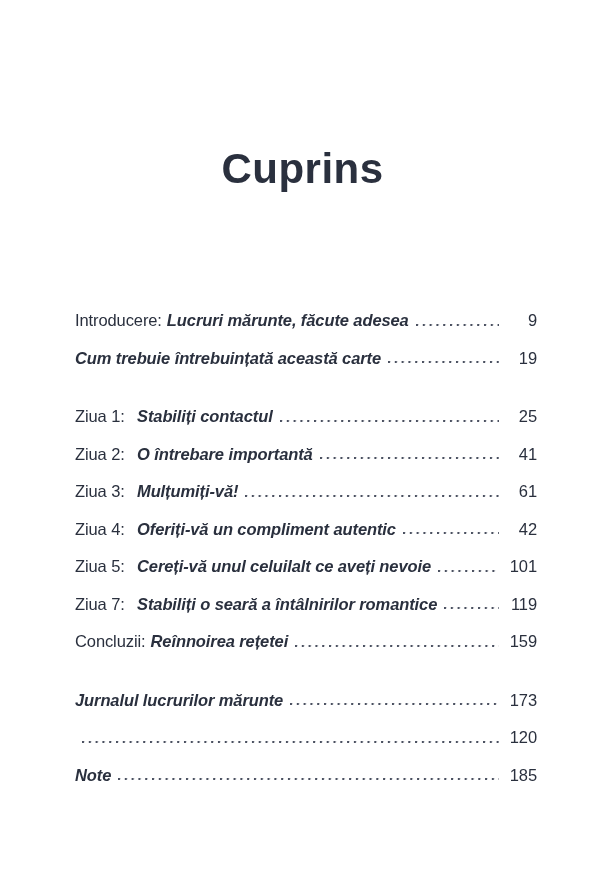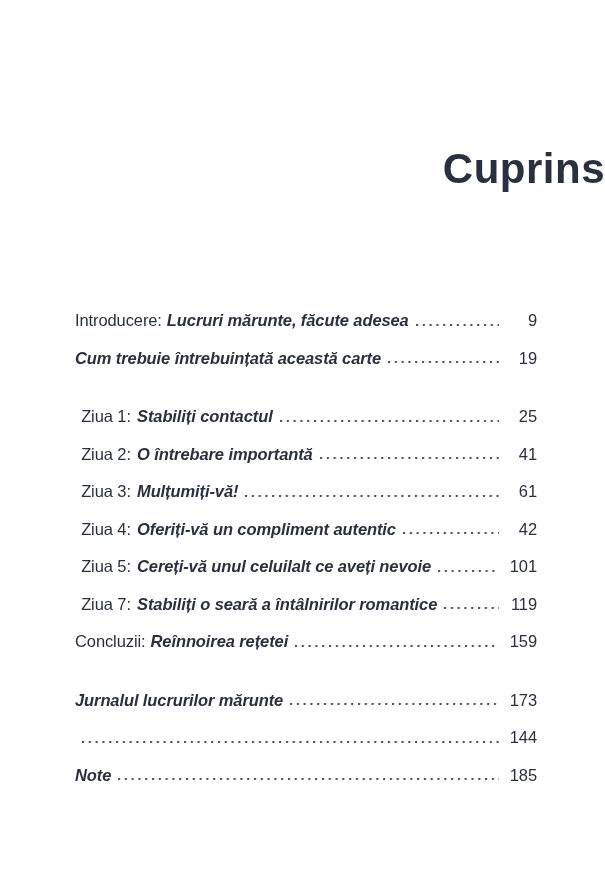--- a/index.html
+++ b/index.html
@@ -15,21 +15,21 @@
     font-family: "Liberation Sans", sans-serif;
     color: var(--text, #2a303e);
     overflow: hidden;
   }
   .doc-title {
     position: absolute;
     top: 146px;
     left: 0;
     right: 0;
     margin: 0;
-    text-align: right;
+    text-align: center;
     font-size: 42px;
     line-height: 46px;
     font-weight: 700;
     letter-spacing: 0.5px;
     color: var(--text, #2a303e);
   }
   .toc {
     position: absolute;
     top: 302px;
     left: 75px;
@@ -44,21 +44,20 @@
     height: 37.5px;
     line-height: 37.5px;
     font-size: 16.5px;
     letter-spacing: -0.1px;
     white-space: nowrap;
   }
   .prefix {
     flex: none;
     font-weight: 400;
     margin-right: 5px;
-    text-align: center;
   }
   .prefix.tab {
     min-width: 62px;
     margin-right: 0;
   }
   .etitle {
     flex: none;
     font-weight: 700;
     font-style: italic;
   }
@@ -145,21 +144,21 @@
       <div class="toc-group">
         <div class="row">
 
     <span class="etitle">Jurnalul lucrurilor mărunte</span>
     <span class="dots"></span>
     <span class="pageno">173</span>
   </div>
         <div class="row">
 
     <span class="dots"></span>
-    <span class="pageno">144</span>
+    <span class="pageno">120</span>
   </div>
         <div class="row">
 
     <span class="etitle">Note</span>
     <span class="dots"></span>
     <span class="pageno">185</span>
   </div>
       </div>
     </div>
 </div>

